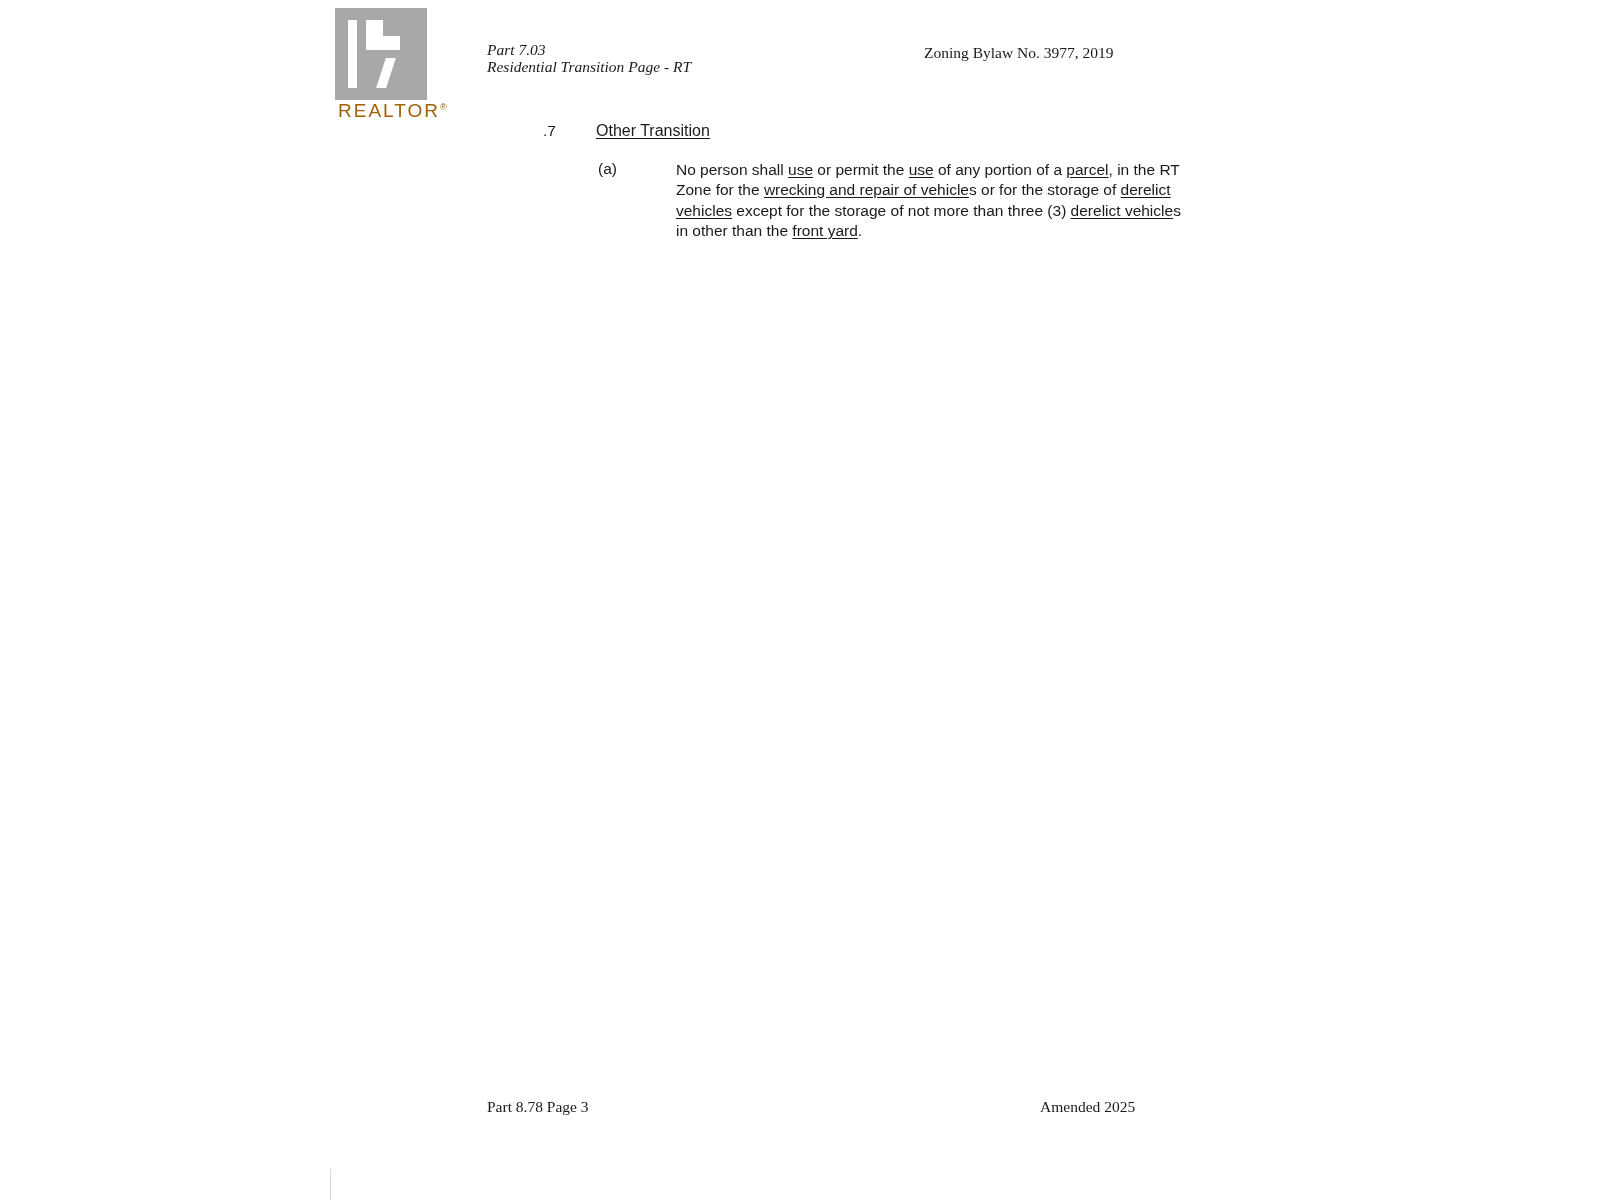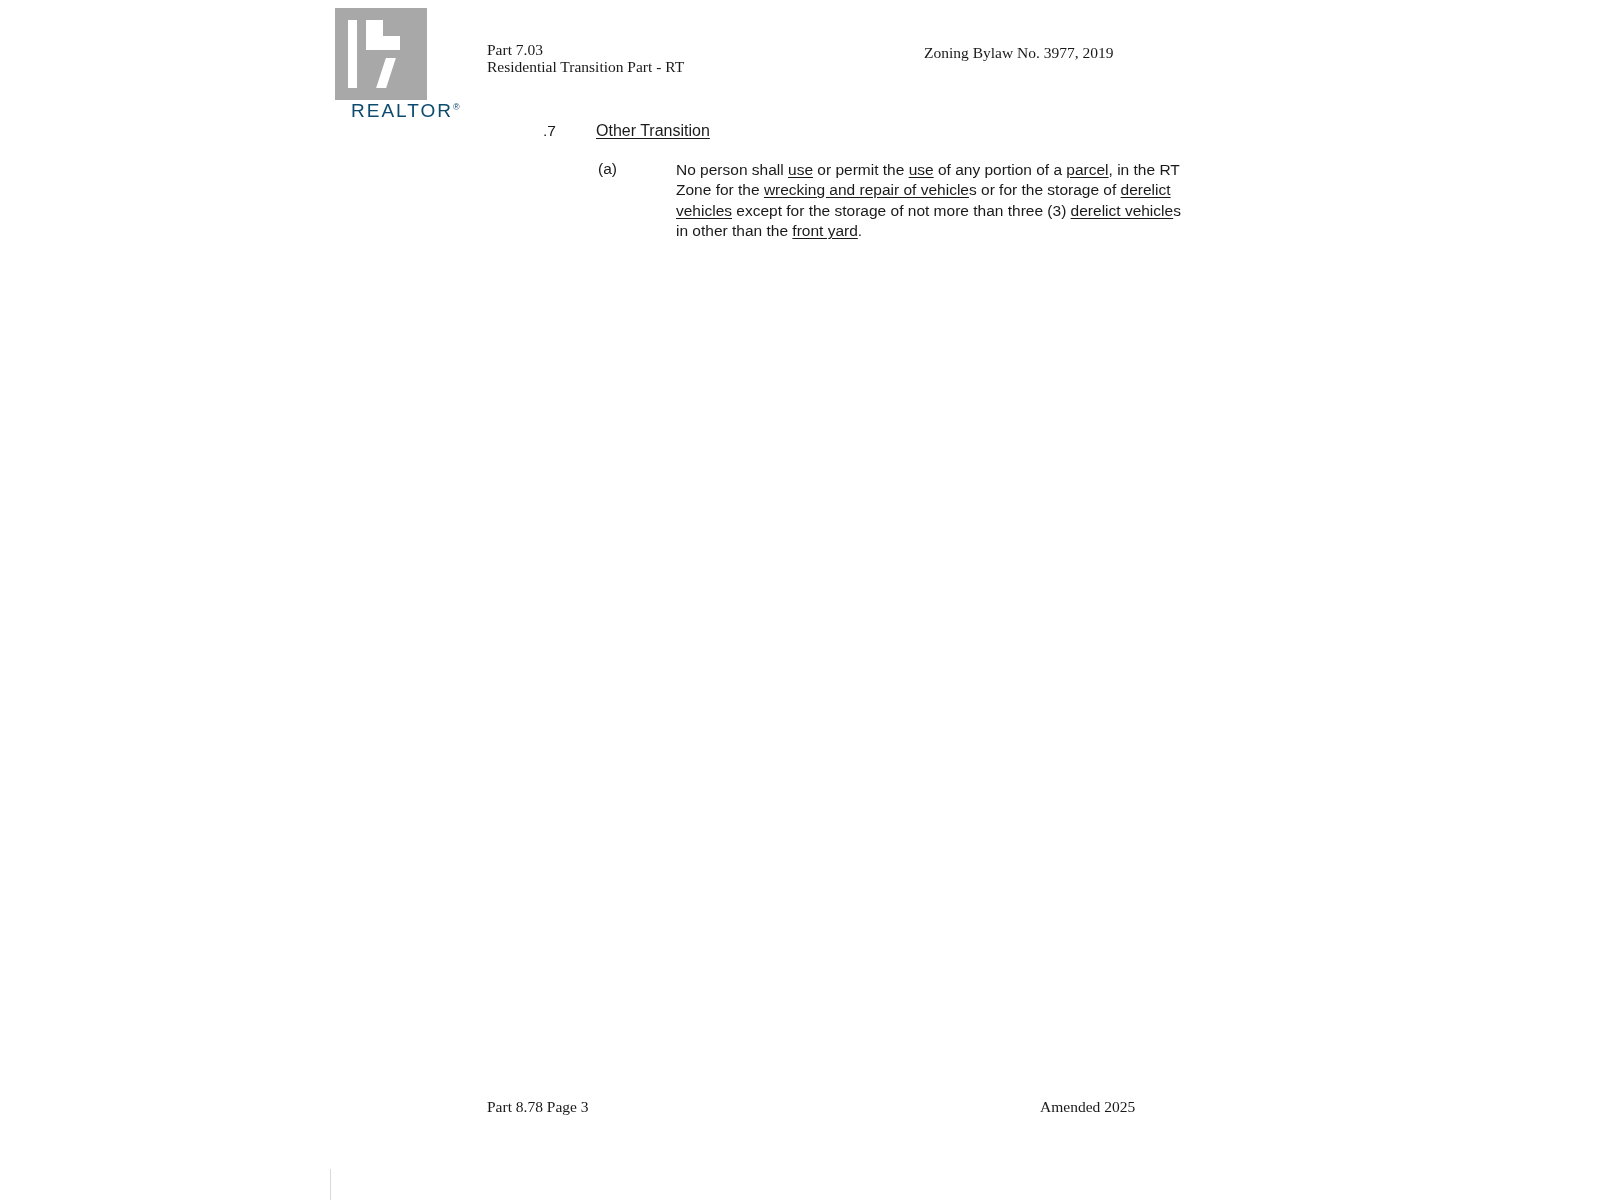--- a/index.html
+++ b/index.html
@@ -68,43 +68,43 @@
   .logo-mark .right-edge {
     position: absolute;
     right: 10px;
     top: 12px;
     width: 0px;
     height: 68px;
     background: #ffffff;
   }
   .logo-word {
     position: absolute;
-    left: 16px;
+    left: 3px;
     top: 92px;
     font-family: "Liberation Sans", sans-serif;
     font-size: 19px;
     letter-spacing: 2px;
-    color: #0c4a6e;
+    color: #a16207;
     white-space: nowrap;
   }
   .logo-word sup {
     font-size: 9px;
     vertical-align: super;
     letter-spacing: 0;
   }
 
   
   .hdr-left {
     position: absolute;
     left: 487px;
     top: 42px;
     font-size: 15.5px;
     line-height: 1.05;
   }
-  .hdr-left div { margin-bottom: 1px; }
+  .hdr-left div { margin-bottom: 1px; font-style: italic; }
   .hdr-right {
     position: absolute;
     left: 924px;
     top: 44px;
     font-size: 15.5px;
     font-family: Liberation Serif, serif;
   }
 
   
   .sec-num {
@@ -174,21 +174,21 @@
     <div class="counter-top"></div>
     <div class="counter-notch"></div>
     <div class="leg"></div>
     <div class="right-edge"></div>
   </div>
   <div class="logo-word"><span>REALTOR</span><sup>®</sup></div>
 </div>
 
 <div class="hdr-left">
   <div>Part 7.03</div>
-  <div>Residential Transition Part - RT</div>
+  <div>Residential Transition Page - RT</div>
 </div>
 <div class="hdr-right">Zoning Bylaw No. 3977, 2019</div>
 
 <div class="sec-num">.7</div>
 <div class="sec-title">Other Transition</div>
 
 <div class="clause-label">(a)</div>
 <div class="clause-body"><span>No person shall </span><span class="u">use</span><span> or permit the </span><span class="u">use</span><span> of any portion of a </span><span class="u">parcel</span><span>, in the RT Zone for the </span><span class="u">wrecking and repair of vehicle</span><span>s or for the storage of </span><span class="u">derelict vehicles</span><span> except for the storage of not more than three (3) </span><span class="u">derelict vehicle</span><span>s in other than the </span><span class="u">front yard</span><span>.</span></div>
 
 <div class="ftr-left">Part 8.78 Page 3</div>

